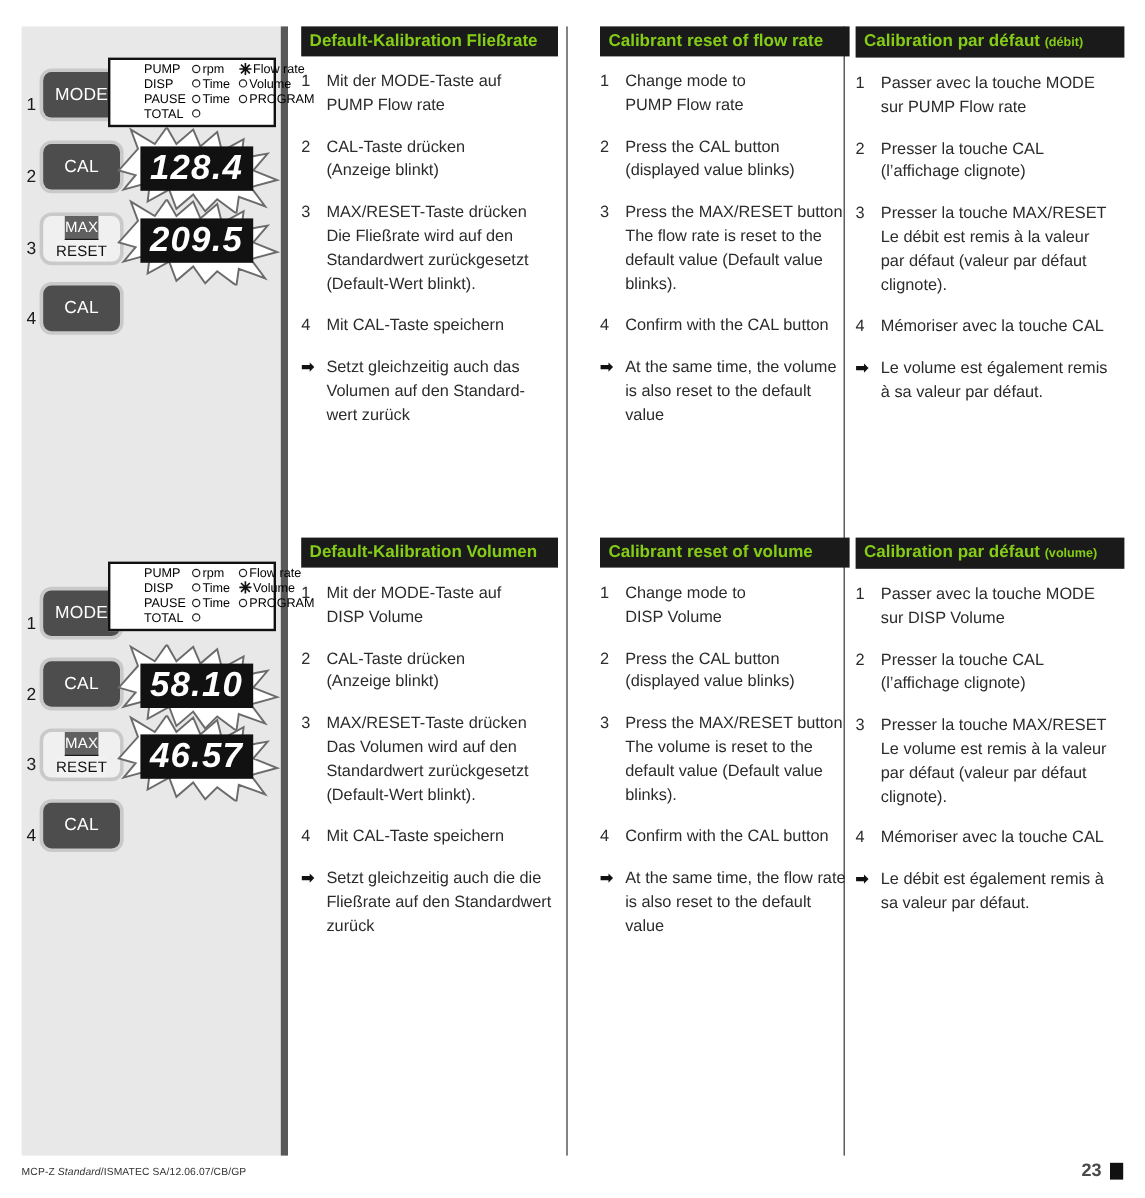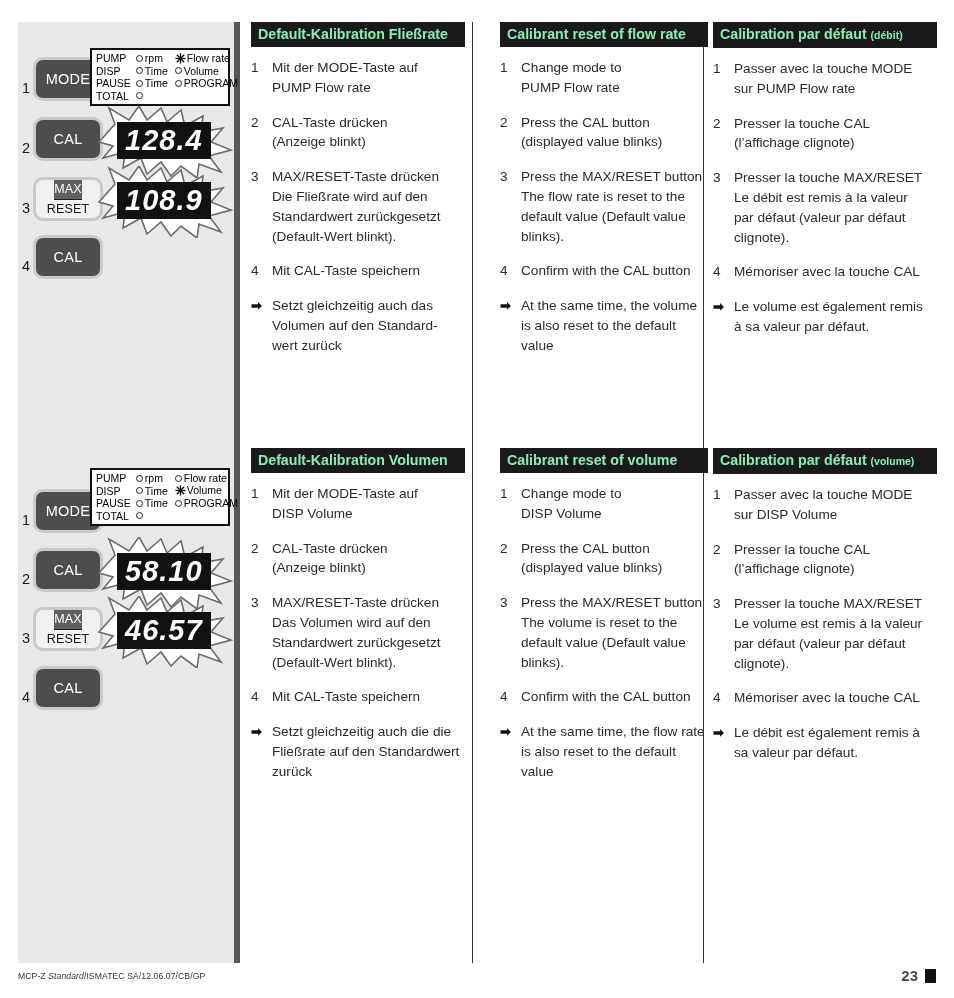--- a/index.html
+++ b/index.html
@@ -95,21 +95,21 @@
   
   .lcd-panel {
     position: absolute;
     border: 2px solid #111;
     background: #fff;
     padding: 2px 4px 2px 4px;
     font-size: 10.5px;
     line-height: 12.4px;
     color: #000;
   }
-  .lcd-panel table { border-collapse: collapse; }
+  .lcd-panel table { border-collapse: collapse; margin-left: 24px; }
   .lcd-panel td {
     padding: 0 2px 0 0;
     white-space: nowrap;
     font-size: 10.5px;
     line-height: 12.4px;
   }
   .lcd-panel td.c2 { padding-left: 3px; }
   .lcd-panel td.c3 { padding-left: 5px; }
   .dot {
     display: inline-block;
@@ -166,21 +166,21 @@
     top: 22px;
     width: 1px;
     height: 941px;
     background: #333;
   }
   .rule-1 { left: 472px; }
   .rule-2 { left: 703px; }
 
   .sec-head {
     background: #1a1a1a;
-    color: #86efac;
+    color: #84cc16;
     font-weight: bold;
     font-size: 14.2px;
     line-height: 20px;
     padding: 2px 0 3px 7px;
     margin: 0;
     white-space: nowrap;
   }
   .sec-head .paren {
     font-size: 10.5px;
     font-weight: bold;
@@ -300,21 +300,21 @@
   <span class="btn split">
     <span class="top">MAX</span>
     <span class="bottom">RESET</span>
   </span>
 </div>
 
 <div class="burst" style="left:95px; top:166px; width:140px; height:72px;">
   <svg width="140" height="72" viewBox="0 0 140 72">
     <polygon points="4,36 20,18 14,2 34,14 44,0 52,14 66,2 72,16 86,4 90,20 108,10 106,26 128,22 116,36 136,44 114,50 126,66 104,58 102,72 86,60 76,70 66,56 52,68 46,52 28,62 30,46 8,52 18,40" fill="#ffffff" stroke="#6b6b6b" stroke-width="1.6" stroke-linejoin="miter"></polygon>
   </svg>
-  <span class="seg">108.9</span>
+  <span class="seg">209.5</span>
 </div>
 
 <div class="step-row" style="left:22px; top:238px;">
   <span class="step-num">4</span>
   <span class="btn">CAL</span>
 </div>
 
 <div class="step-row" style="left:22px; top:492px;">
   <span class="step-num">1</span>
   <span class="btn">MODE</span>

